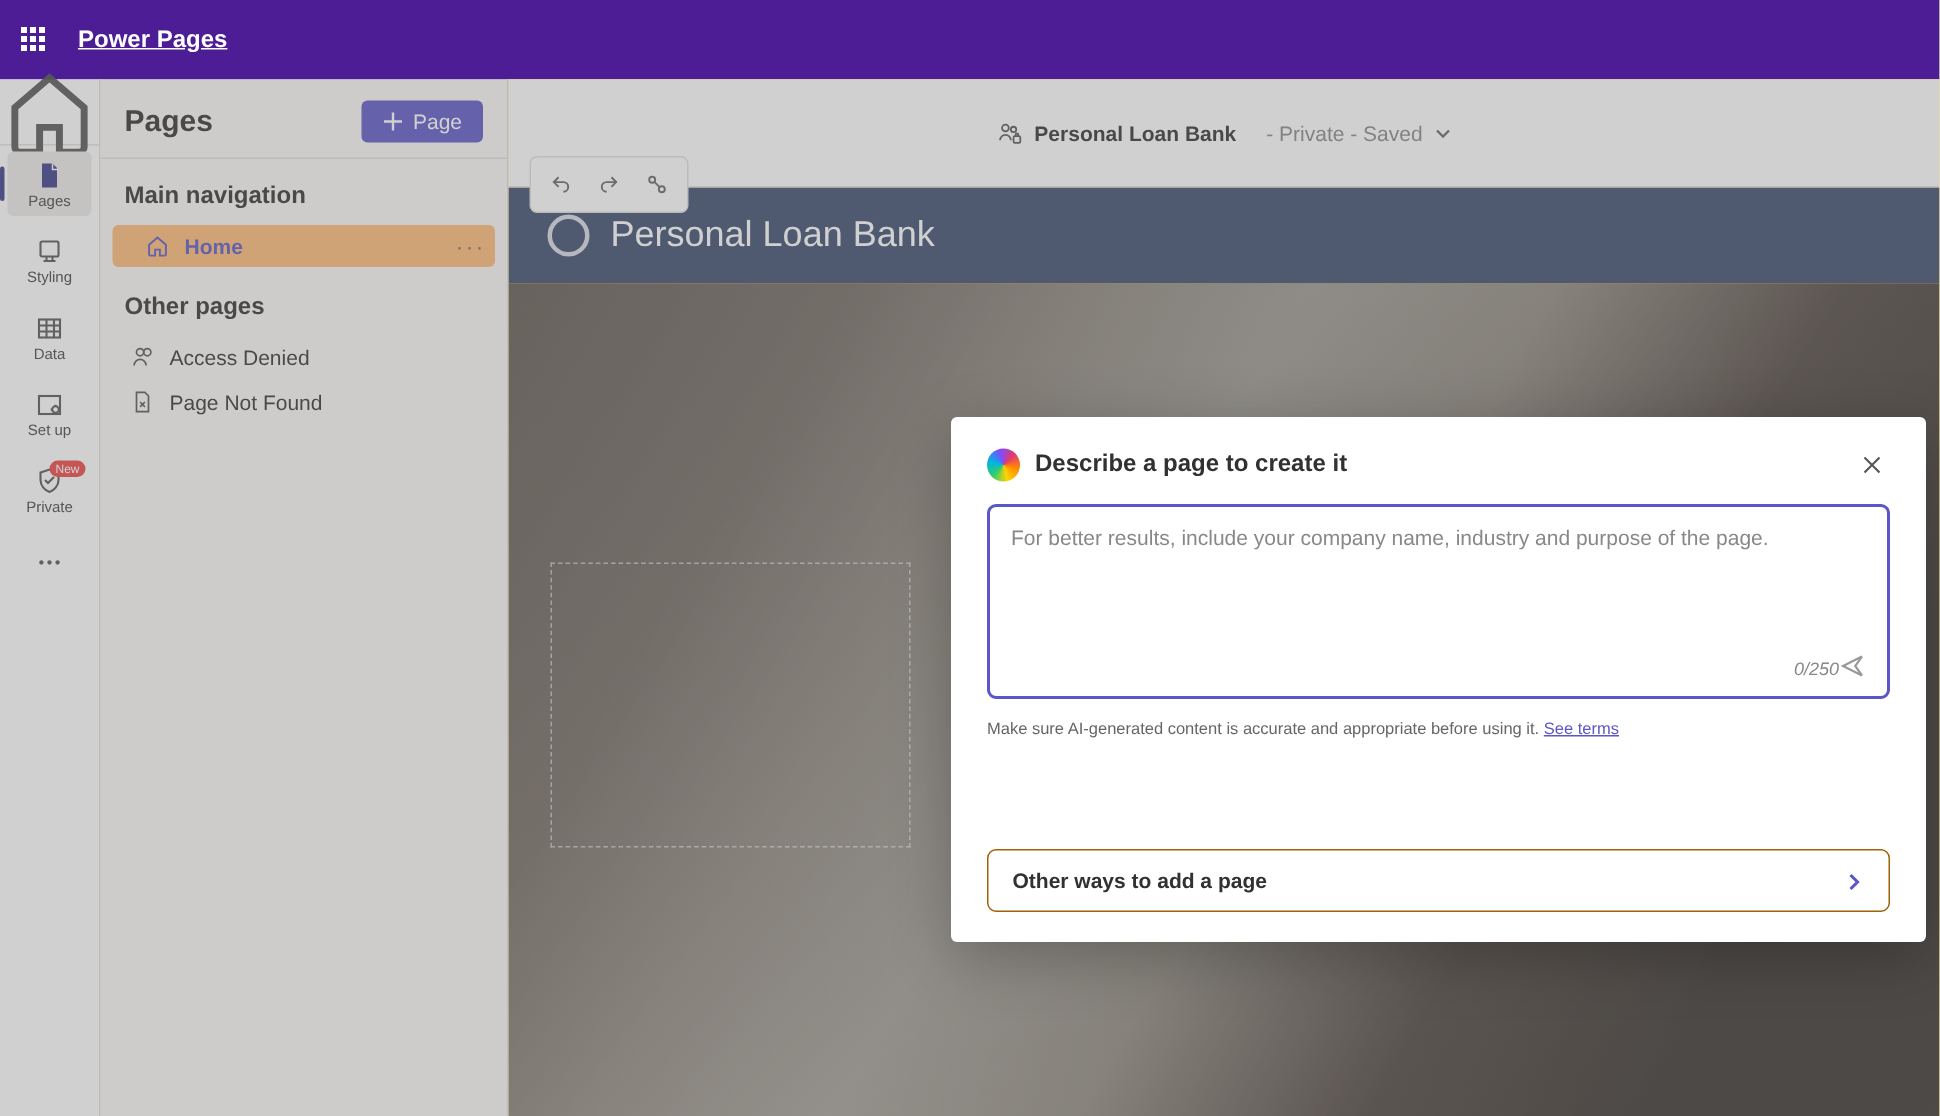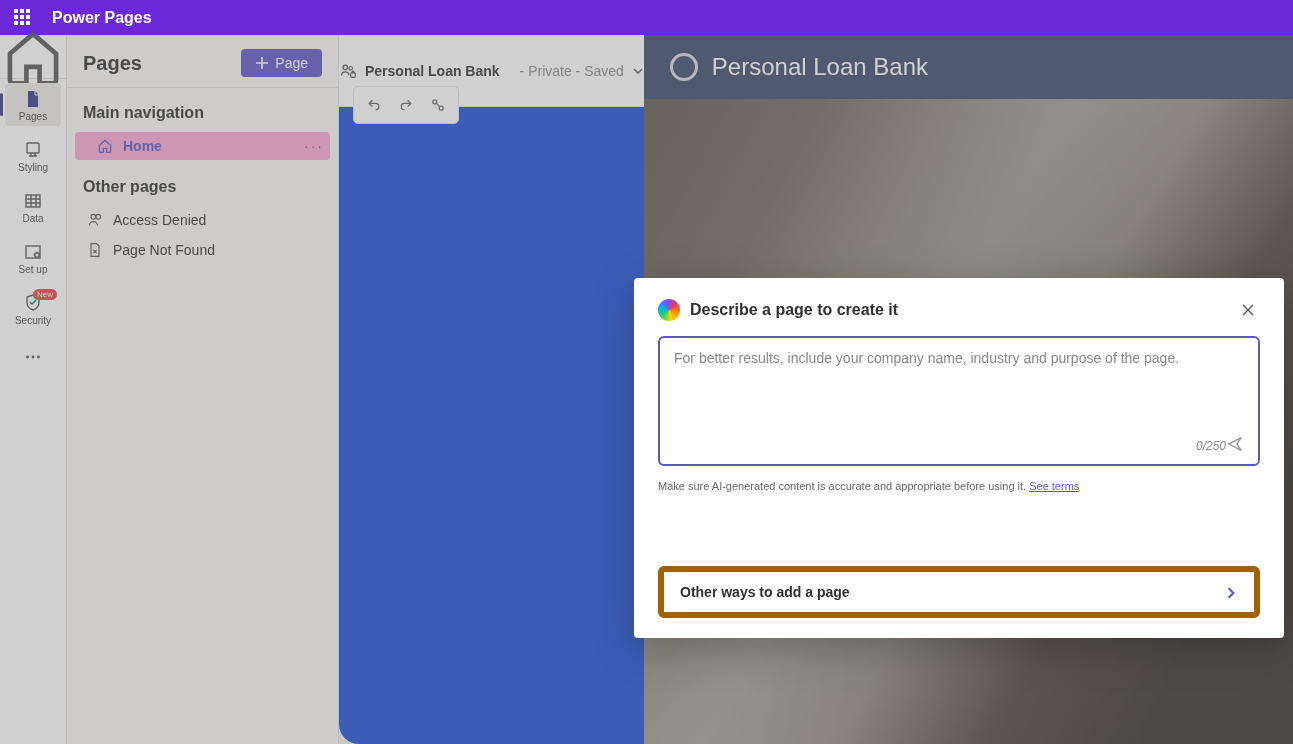--- a/index.html
+++ b/index.html
@@ -1,27 +1,28 @@
 <!DOCTYPE html>
 <html><head>
 <meta charset="utf-8">
 <style>
   * { box-sizing: border-box; margin: 0; padding: 0; font-family: "Segoe UI", -apple-system, sans-serif; }
   html, body { width: 1293px; height: 744px; overflow: hidden; }
   body { display: flex; flex-direction: column; background: #f5f5f5; }
 
   
   .top-header {
-    height: 35px;
-    background: #6d28d9;
+    height: 53px;
+    background: #4c1d95;
     color: #fff;
     display: flex;
     align-items: center;
     padding: 0 14px;
     flex-shrink: 0;
+    text-decoration: underline;
   }
   .waffle { width: 18px; height: 18px; display: grid; grid-template-columns: repeat(3,4px); grid-template-rows: repeat(3,4px); gap: 2px; cursor: pointer; margin-right: 20px;}
   .waffle span { background: #fff; width:4px; height:4px; }
   .top-header .product { font-size: 16px; font-weight: 600; }
 
   
   .app-body { flex: 1; display: flex; position: relative; }
 
   
   .left-rail {
@@ -60,27 +61,27 @@
   .pages-panel-header h2 { font-size:20px; font-weight:600; color:#323130;}
   .btn-primary {
     display:flex; align-items:center; gap:6px; background:#5b57c7; color:#fff; border:none; padding:6px 14px; border-radius:4px; font-size:14px; cursor:pointer;
   }
   .btn-primary svg { width:14px; height:14px; }
   .hr { border:0; border-top:1px solid #e1e1e1; }
   .section-label { font-size:16px; font-weight:600; color:#323130; padding: 16px 16px 8px;}
   .tree-item {
     display:flex; align-items:center; gap:10px; padding:6px 12px; margin: 2px 8px; border-radius:4px; cursor:pointer; color:#323130; font-size:14px; position:relative;
   }
-  .tree-item.home { background:#f9a8d4; color:#5b57c7; font-weight:600; padding-left:22px;}
+  .tree-item.home { background:#fdba74; color:#5b57c7; font-weight:600; padding-left:22px;}
   .tree-item.home .more { position:absolute; right:6px; color:#666; font-weight:normal; letter-spacing:2px;}
   .tree-item svg { width:16px; height:16px; flex-shrink:0;}
   .tree-item .txt { flex:1; }
 
   
-  .canvas-area { flex:1; display:flex; flex-direction:row; background:#1d4ed8;border-radius:20px;}
+  .canvas-area { flex:1; display:flex; flex-direction:column; background:#fde047;}
   .canvas-topbar {
     height: 72px; display:flex; align-items:center; justify-content:center; background:#fff; border-bottom:1px solid #e1e1e1; position:relative;
   }
   .site-picker { display:flex; align-items:center; gap:8px; font-size:14px; color:#323130; cursor:pointer;}
   .site-picker .muted { color:#888;margin-left:12px; }
   .site-picker svg.chev { width:12px; height:12px; color:#666;}
 
   .canvas-toolbar {
     position:absolute; left:14px; bottom:-18px; z-index:5;
     display:flex; gap:4px; background:#fff; border:1px solid #e1e1e1; border-radius:5px; padding:4px 6px;
@@ -134,21 +135,21 @@
   .char-count { font-size:12px; color:#888;}
   .send-btn { background:none; border:none; cursor:pointer; color:#888;}
   .disclaimer { font-size:11px; color:#666; }
   .disclaimer a { color:#5b57c7; text-decoration:underline; cursor:pointer;}
   .chips { display:flex; flex-wrap:wrap; gap:8px; }
   .chip {
     border:1px solid #b6b3ec; background:#fff; color:#323130; font-size:14px;
     padding:5px 14px; border-radius:16px; cursor:pointer;
   }
   .other-ways {
-    margin-top:60px; border:6px solid #a16207; border-radius:6px; padding:12px 16px;
+    margin-top:60px; border:1px solid #a16207; border-radius:6px; padding:12px 16px;
     display:flex; align-items:flex-end; justify-content:space-between; cursor:pointer;
     font-size:14px; font-weight:600; color:#323130;
   }
   .other-ways svg { width:14px; height:14px; color:#5b57c7;}
 
 </style>
 </head>
 <body>
 
 <div class="top-header">
@@ -203,21 +204,21 @@
           <path d="M14 10.8v-1M14 16.2v-1M11.8 13h-1M17.2 13h-1"></path>
         </svg>
       <span class="lbl">Set up</span>
     </div>
     <div class="rail-item">
       <span class="rail-badge">New</span>
       <svg viewBox="0 0 20 20" fill="none" stroke="#555" stroke-width="1.4">
           <path d="M10 2l6 2v5c0 4-3 7-6 8-3-1-6-4-6-8V4l6-2z"></path>
           <path d="M7 9l2 2 4-4"></path>
         </svg>
-      <span class="lbl">Security</span>
+      <span class="lbl">Private</span>
     </div>
     <div class="rail-more">
       <svg width="18" height="18" viewBox="0 0 20 20" fill="#555">
           <circle cx="4" cy="10" r="1.6"></circle>
           <circle cx="10" cy="10" r="1.6"></circle>
           <circle cx="16" cy="10" r="1.6"></circle>
         </svg>
     </div>
   </div>
 

